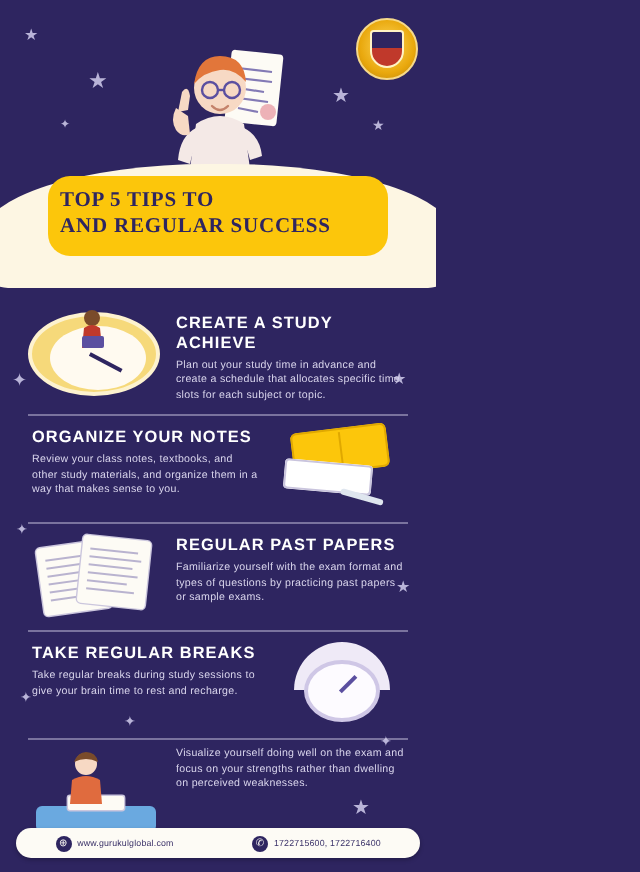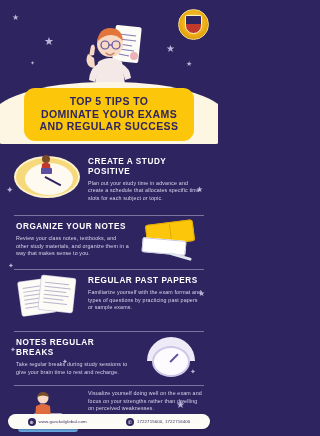--- a/index.html
+++ b/index.html
@@ -28,32 +28,32 @@
   .boy{position:absolute;left:74px;top:10px;width:72px;height:84px;}
 
   
   .cream-band{
     position:absolute;left:-10px;top:82px;width:238px;height:62px;
     background:#fdf6e3;border-radius:48% 48% 14px 14px/60% 60% 14px 14px;
   }
   .title-card{
     position:absolute;left:24px;top:88px;width:170px;
     background:#fcc60b;border-radius:11px;
-    padding:7px 6px 8px;box-sizing:border-box;text-align:center;
+    padding:7px 6px 8px;box-sizing:border-box;font-family:Liberation Serif, serif;
   }
   .title-card .t-line{
     display:block;color:#2e2560;font-weight:bold;
     font-size:10.5px;line-height:12.5px;letter-spacing:.4px;
   }
 
   
   .tips{position:absolute;left:0;top:150px;width:218px;}
   .tip{position:relative;display:flex;align-items:flex-start;
        padding:5px 12px 5px;box-sizing:border-box;min-height:48px;}
-  .tip.reverse{flex-direction:row-reverse;margin-top:8px;}
+  .tip.reverse{flex-direction:row-reverse;}
   .tip + .tip::before{
     content:"";position:absolute;left:14px;right:14px;top:0;height:1px;
     background:rgba(214,210,235,.45);
   }
   .art{width:72px;flex:0 0 72px;height:44px;position:relative;}
   .txt{flex:1;padding:0 4px;}
   .tip-head{
     color:#ffffff;font-weight:bold;font-size:8.2px;letter-spacing:.55px;
     margin:2px 0 3px;line-height:10px;
   }
@@ -161,40 +161,39 @@
       <circle cx="31" cy="35" r="4" fill="none" stroke="#5b4fa0" stroke-width="1.2"></circle>
       <circle cx="42" cy="35" r="4" fill="none" stroke="#5b4fa0" stroke-width="1.2"></circle>
       <line x1="35" y1="35" x2="38" y2="35" stroke="#5b4fa0" stroke-width="1.2"></line>
       <path d="M32 43 q4 4 8 0" stroke="#c4826a" stroke-width="1.2" fill="none" stroke-linecap="round"></path>
       <path d="M14 44 q-3 6 0 11 q3 4 7 2 l-1 -9z" fill="#f7d9c4"></path>
       <path d="M17 36 q3 -4 4 2 l-1 7 l-5 1z" fill="#f7d9c4"></path>
     </svg>
     <div class="cream-band"></div>
     <div class="title-card">
       <span class="t-line">TOP 5 TIPS TO</span>
-      <span class="t-line">DOMINATE YOUR EXAMS</span>
       <span class="t-line">AND REGULAR SUCCESS</span>
     </div>
   </div>
 
   <div class="tips">
 
     <div class="tip">
       <div class="art">
         <div class="clock-art">
             <div class="clock-face"></div>
           </div>
         <svg class="clock-person" viewBox="0 0 16 22">
           <circle cx="8" cy="5" r="4" fill="#7a4b2a"></circle>
           <path d="M4 10 q4 -3 8 0 l1 10 h-10z" fill="#c0392b"></path>
           <rect x="3" y="14" width="11" height="6" rx="1" fill="#5b4fa0"></rect>
         </svg>
       </div>
       <div class="txt">
-        <div class="tip-head">CREATE A STUDY POSITIVE</div>
+        <div class="tip-head">CREATE A STUDY ACHIEVE</div>
         <p class="tip-body">Plan out your study time in advance and create a schedule that allocates specific time slots for each subject or topic.</p>
       </div>
     </div>
 
     <div class="tip reverse">
       <div class="art">
         <div class="books-art">
           <div class="book-top"></div>
           <div class="book-bot"></div>
           <div class="pencil"></div>
@@ -234,21 +233,21 @@
     </div>
 
     <div class="tip reverse">
       <div class="art">
         <div class="alarm-art">
           <div class="alarm-ring"></div>
           <div class="alarm-body"></div>
         </div>
       </div>
       <div class="txt">
-        <div class="tip-head">NOTES REGULAR BREAKS</div>
+        <div class="tip-head">TAKE REGULAR BREAKS</div>
         <p class="tip-body">Take regular breaks during study sessions to give your brain time to rest and recharge.</p>
       </div>
     </div>
 
     <div class="tip">
       <div class="art">
         <div class="desk-art">
           <div class="desk-top"></div>
           <div class="desk-book"></div>
           <svg class="desk-kid" viewBox="0 0 22 26">

